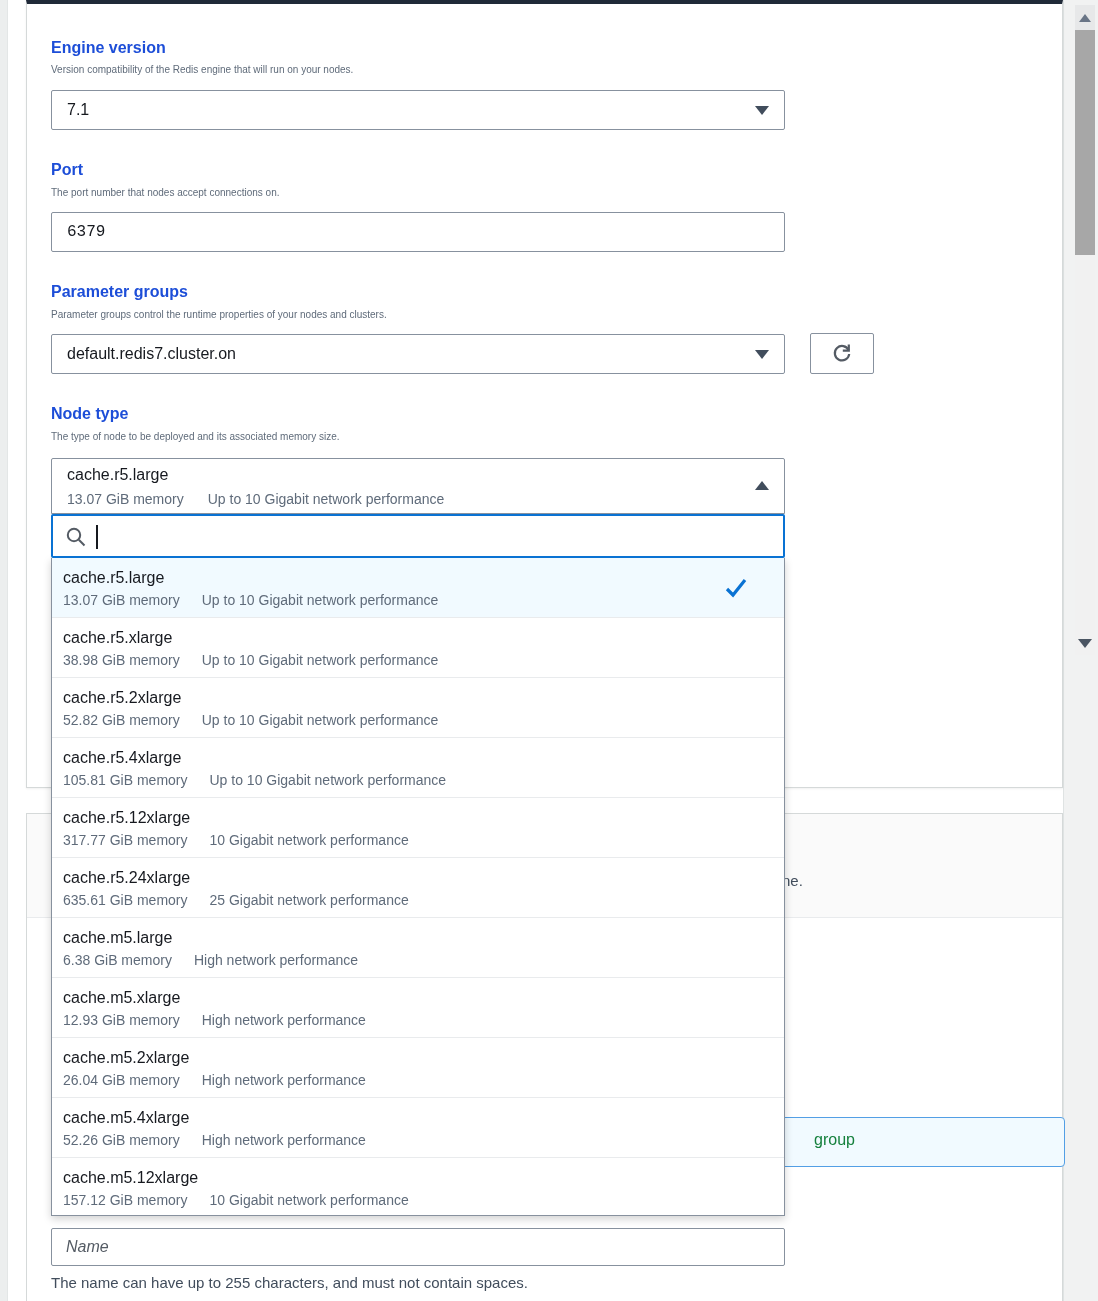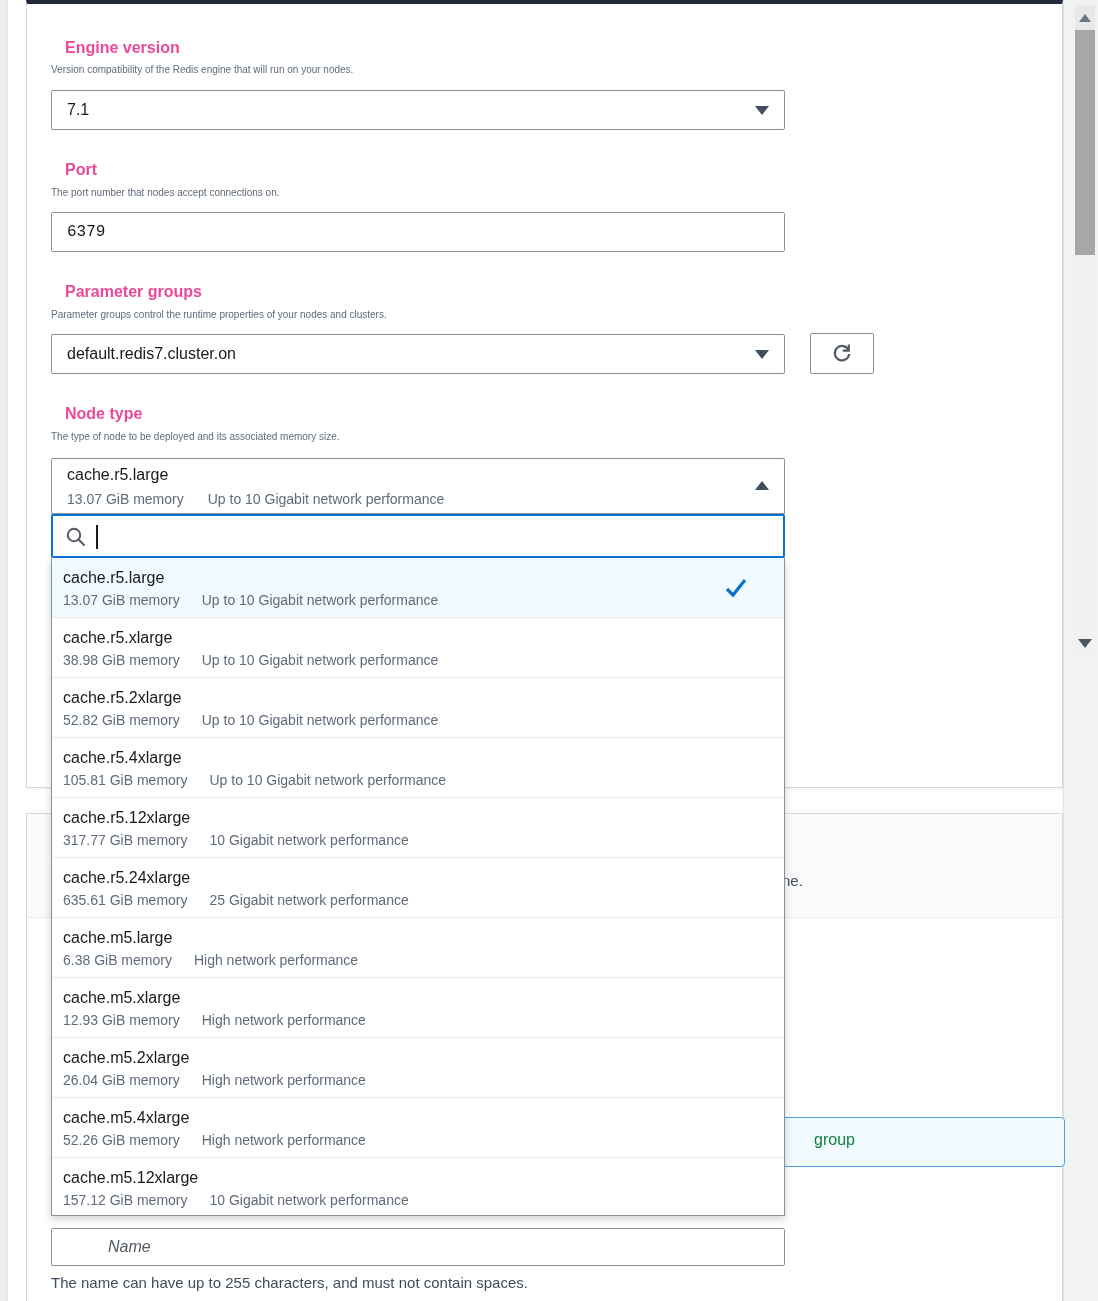--- a/index.html
+++ b/index.html
@@ -7,21 +7,21 @@
   body { font-family:"Liberation Sans", sans-serif; color:#16191f; }
   .screen { position:relative; width:1098px; height:1301px; overflow:hidden; background:#ffffff; }
 
   .gutter-left  { position:absolute; left:0; top:0; width:8px; height:1301px; background:#eceeee; border-right:1px solid #e3e6e6; }
   .gutter-right { position:absolute; left:1063px; top:0; width:35px; height:1301px; background:#f1f2f2; border-left:1px solid #dfe3e3; }
 
   
   .card1 { position:absolute; left:26px; top:0; width:1037px; height:788px; background:#fff;
            border:1px solid #d5d9d9; border-top:4px solid #202a38; box-shadow:0 1px 2px rgba(0,0,0,.06); }
 
-  .field-label { position:absolute; left:65px; font-size:16px; font-weight:bold; color:#ec4899; }
+  .field-label { position:absolute; left:51px; font-size:16px; font-weight:bold; color:#1d4ed8; }
   .field-desc  { position:absolute; left:51px; font-size:10px; color:#5f6b7a; }
 
   .select-box, .text-box {
     position:absolute; left:51px; width:734px; height:40px; background:#fff;
     border:1px solid #87919e; border-radius:2px; font-size:16px; color:#16191f;
   }
   .select-box { display:flex; align-items:center; padding:0 61px 0 15px; cursor:pointer; }
   .text-box input {
     width:100%; height:100%; border:none; outline:none; background:transparent;
     font-family:Liberation Mono, monospace; font-size:16px; color:#16191f; padding:0 15px;
@@ -70,21 +70,21 @@
   
   .card2 { position:absolute; left:26px; top:813px; width:1037px; height:489px; background:#fff;
            border:1px solid #d5d9d9; border-bottom:none; }
   .card2-header { position:absolute; left:0; top:0; width:100%; height:104px; background:#fafafa; border-bottom:1px solid #e9ebed; }
   .partial-desc { position:absolute; left:755px; top:58px; font-size:15px; color:#414d5c; }
   .subnet-tile { position:absolute; left:674px; top:303px; width:364px; height:50px; background:#f1faff;
                  border:1px solid #539fe5; border-radius:4px; cursor:pointer; }
   .subnet-tile span { position:absolute; left:112px; top:13px; font-size:16px; color:#15803d; }
 
   .name-box { position:absolute; left:51px; top:1228px; width:734px; height:38px; background:#fff;
-              border:1px solid #87919e; border-radius:2px;padding-left:42px; }
+              border:1px solid #87919e; border-radius:2px; }
   .name-box input { width:100%; height:100%; border:none; outline:none; background:transparent;
                     font-family:"Liberation Sans", sans-serif; font-size:16px; padding:0 14px; color:#16191f; }
   .name-box input::placeholder { color:#545b64; font-style:italic; opacity:1; }
   .name-helper { position:absolute; left:51px; top:1274px; font-size:15px; color:#414d5c; }
 </style>
 </head>
 <body>
 
 <div class="screen">
 

